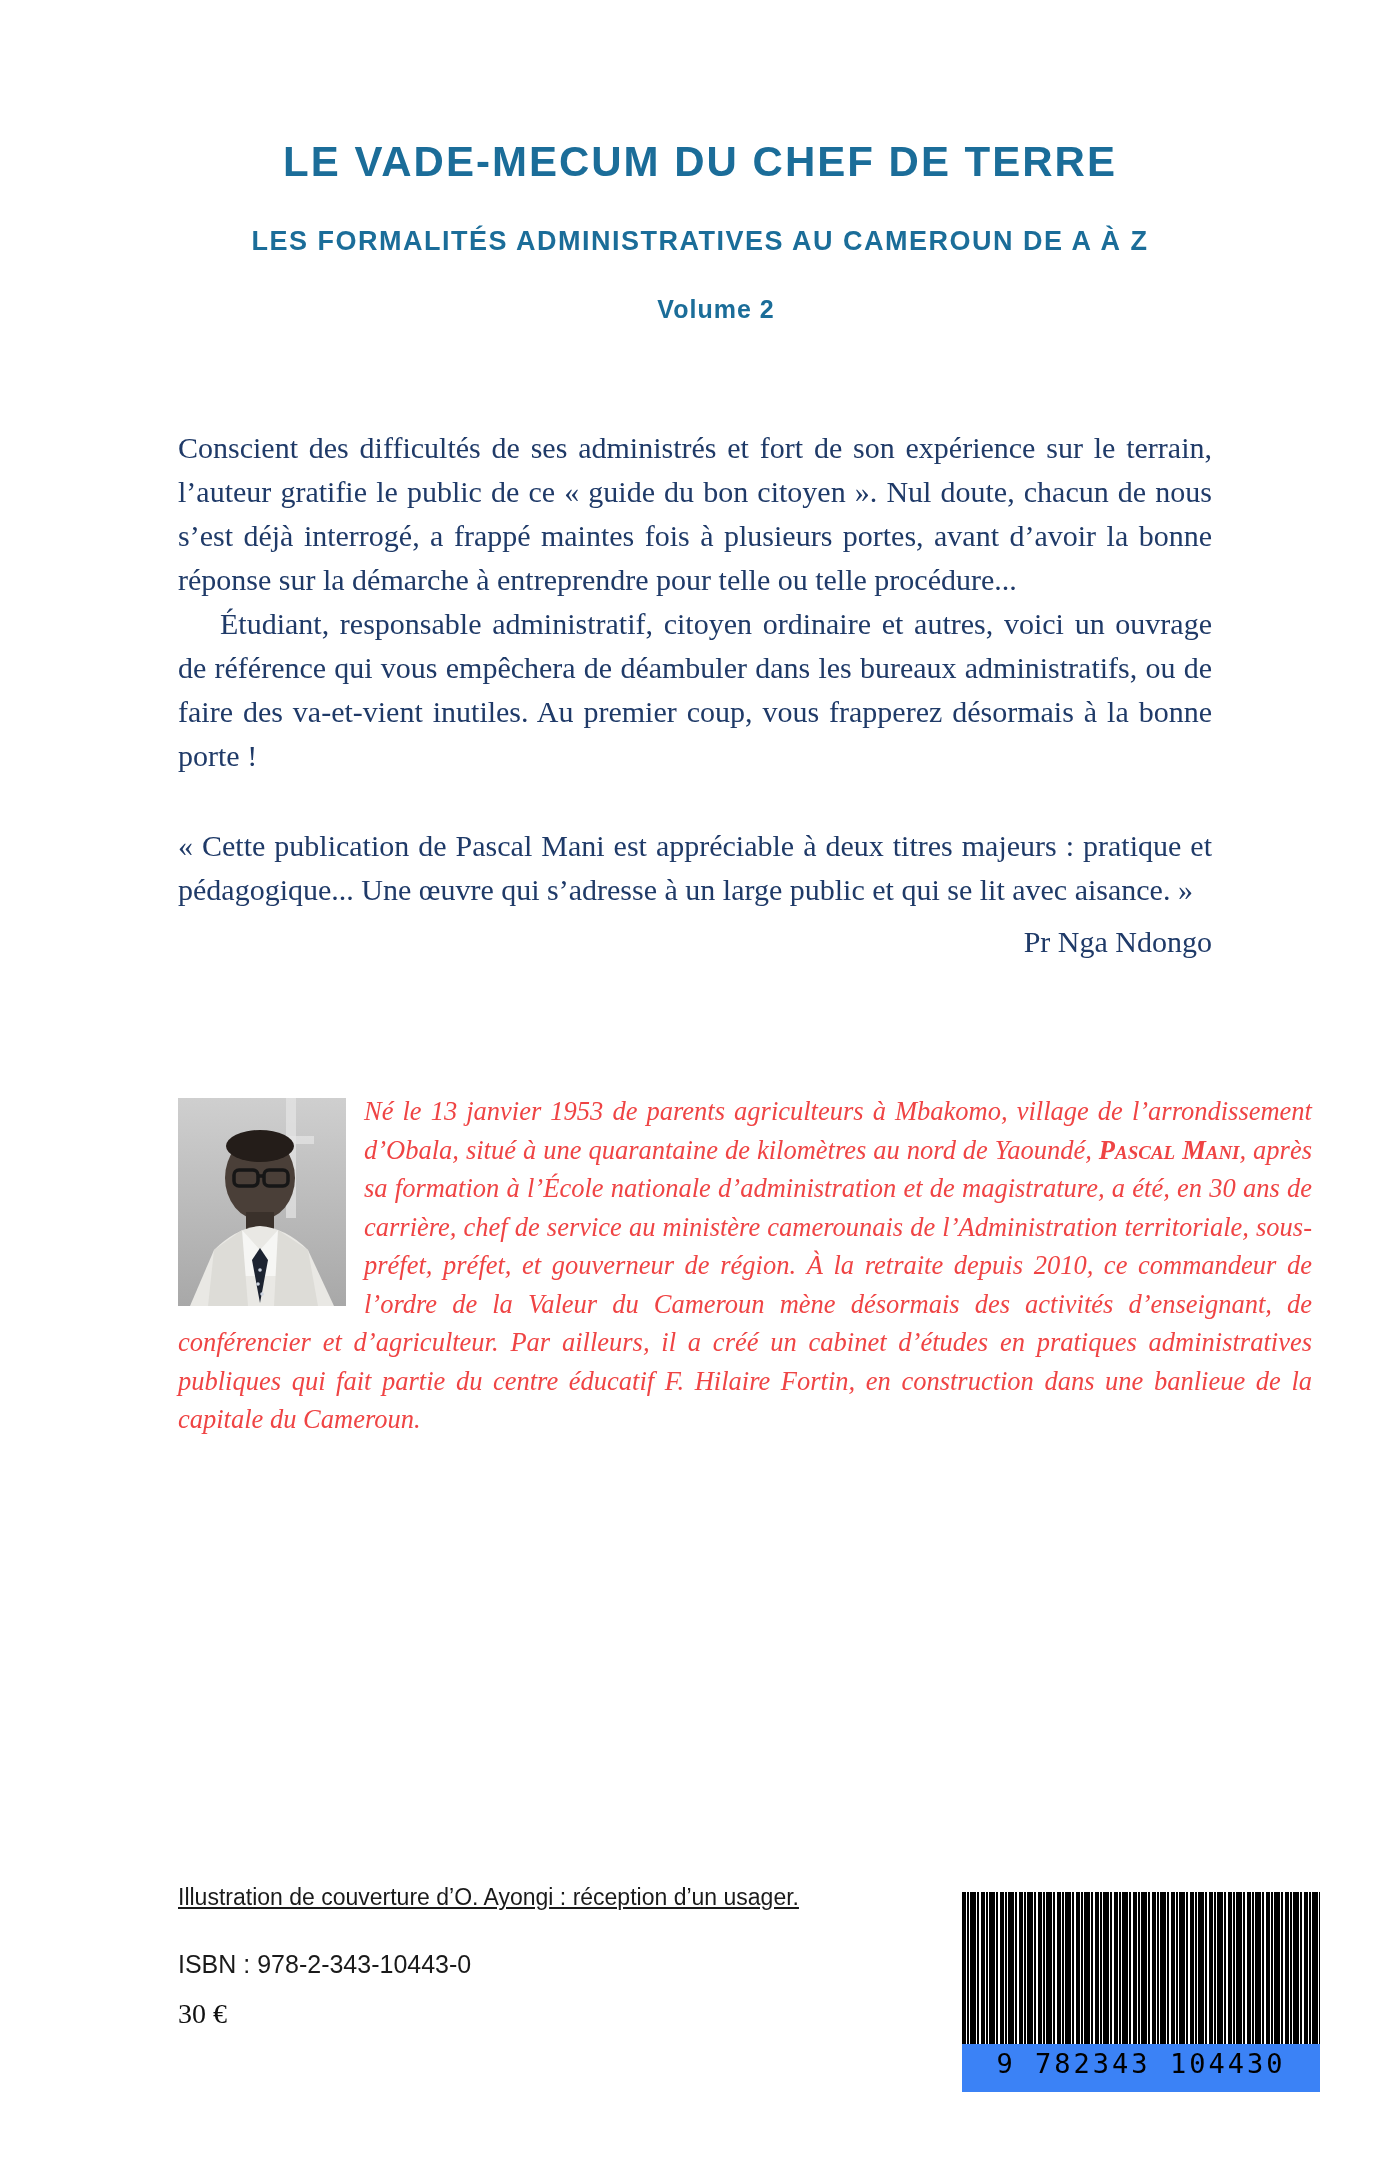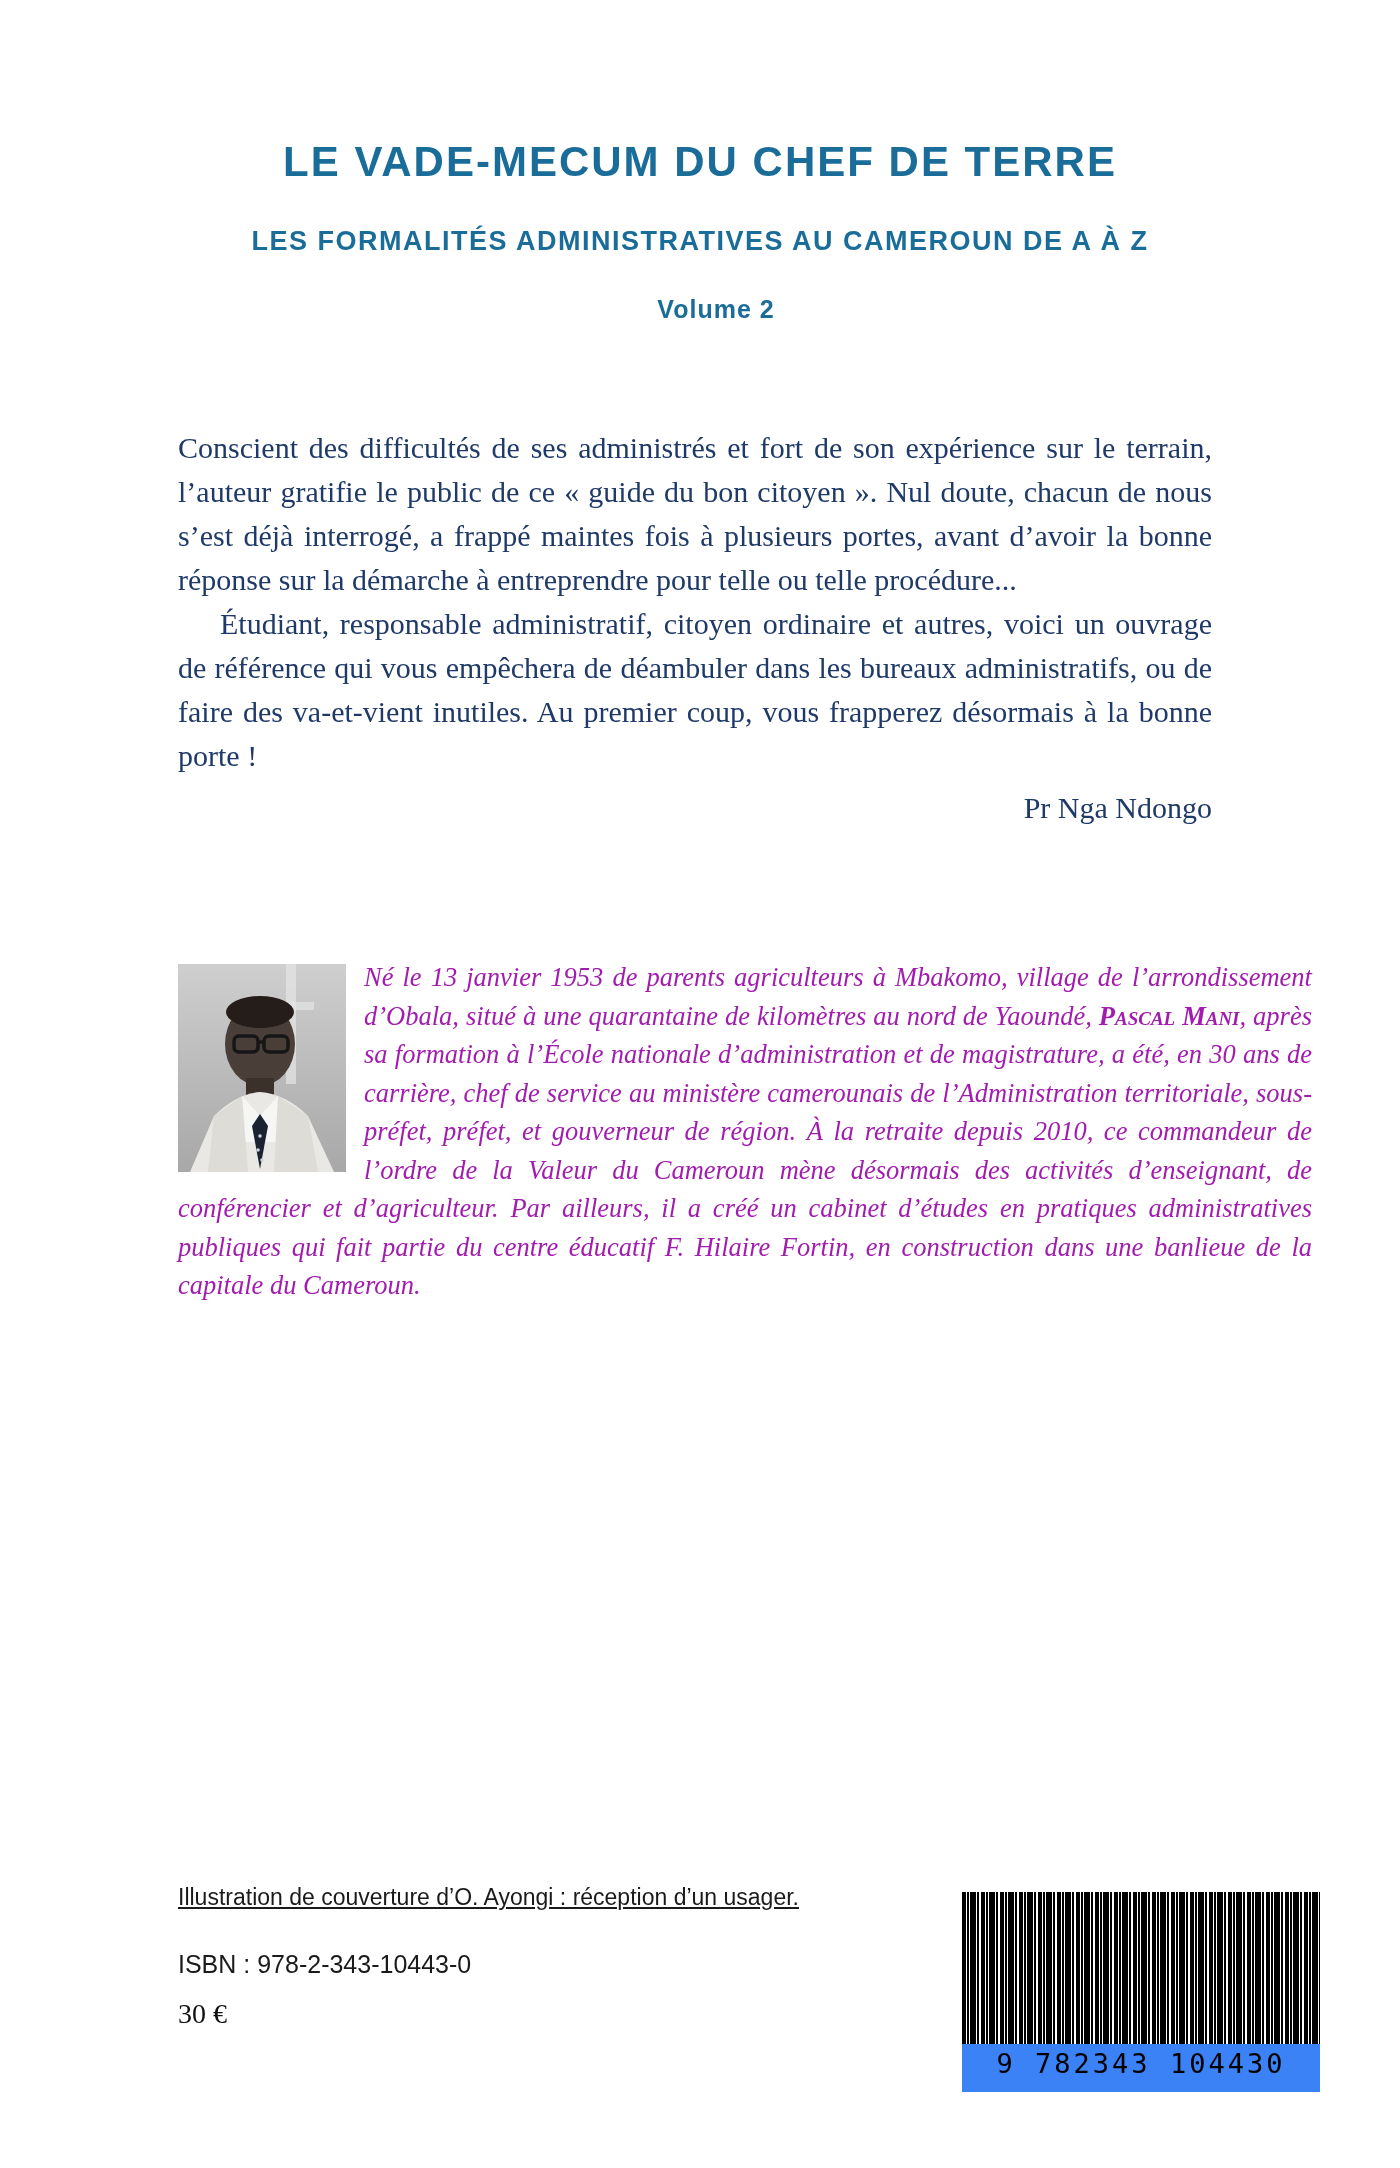--- a/index.html
+++ b/index.html
@@ -53,21 +53,21 @@
   .quote-para { margin-top: 46px !important; }
   .attribution {
     margin-top: 8px !important;
     text-align: right;
     text-indent: 0;
   }
 
   
   .bio {
     margin: 128px 88px 0 178px;
-    color: #a21caf;
+    color: #ef4444;
     font-size: 26.5px;
     line-height: 38.5px;
     text-align: justify;
     font-style: italic;
   }
   .author-photo {
     float: left;
     width: 168px;
     height: 208px;
     margin: 6px 18px 6px 0;
@@ -144,20 +144,21 @@
 
   <header class="cover-header">
     <h1 class="book-title">LE VADE-MECUM DU CHEF DE TERRE</h1>
     <h2 class="book-subtitle">LES FORMALITÉS ADMINISTRATIVES AU CAMEROUN DE A À Z</h2>
     <div class="volume-label">Volume 2</div>
   </header>
 
   <section class="synopsis">
     <p>Conscient des difficultés de ses administrés et fort de son expérience sur le terrain, l’auteur gratifie le public de ce « guide du bon citoyen ». Nul doute, chacun de nous s’est déjà interrogé, a frappé maintes fois à plusieurs portes, avant d’avoir la bonne réponse sur la démarche à entreprendre pour telle ou telle procédure...</p>
     <p class="para-indent">Étudiant, responsable administratif, citoyen ordinaire et autres, voici un ouvrage de référence qui vous empêchera de déambuler dans les bureaux administratifs, ou de faire des va-et-vient inutiles. Au premier coup, vous frapperez désormais à la bonne porte !</p>
+    <p class="quote-para">« Cette publication de Pascal Mani est appréciable à deux titres majeurs : pratique et pédagogique... Une œuvre qui s’adresse à un large public et qui se lit avec aisance. »</p>
     <p class="attribution">Pr Nga Ndongo</p>
   </section>
 
   <section class="bio">
     <span class="author-photo">
       <svg viewBox="0 0 168 208" xmlns="http://www.w3.org/2000/svg">
         <defs>
           <linearGradient id="bg" x1="0" y1="0" x2="0" y2="1">
             <stop offset="0" stop-color="#cfcfcf"></stop>
             <stop offset="1" stop-color="#a8a8a8"></stop>

